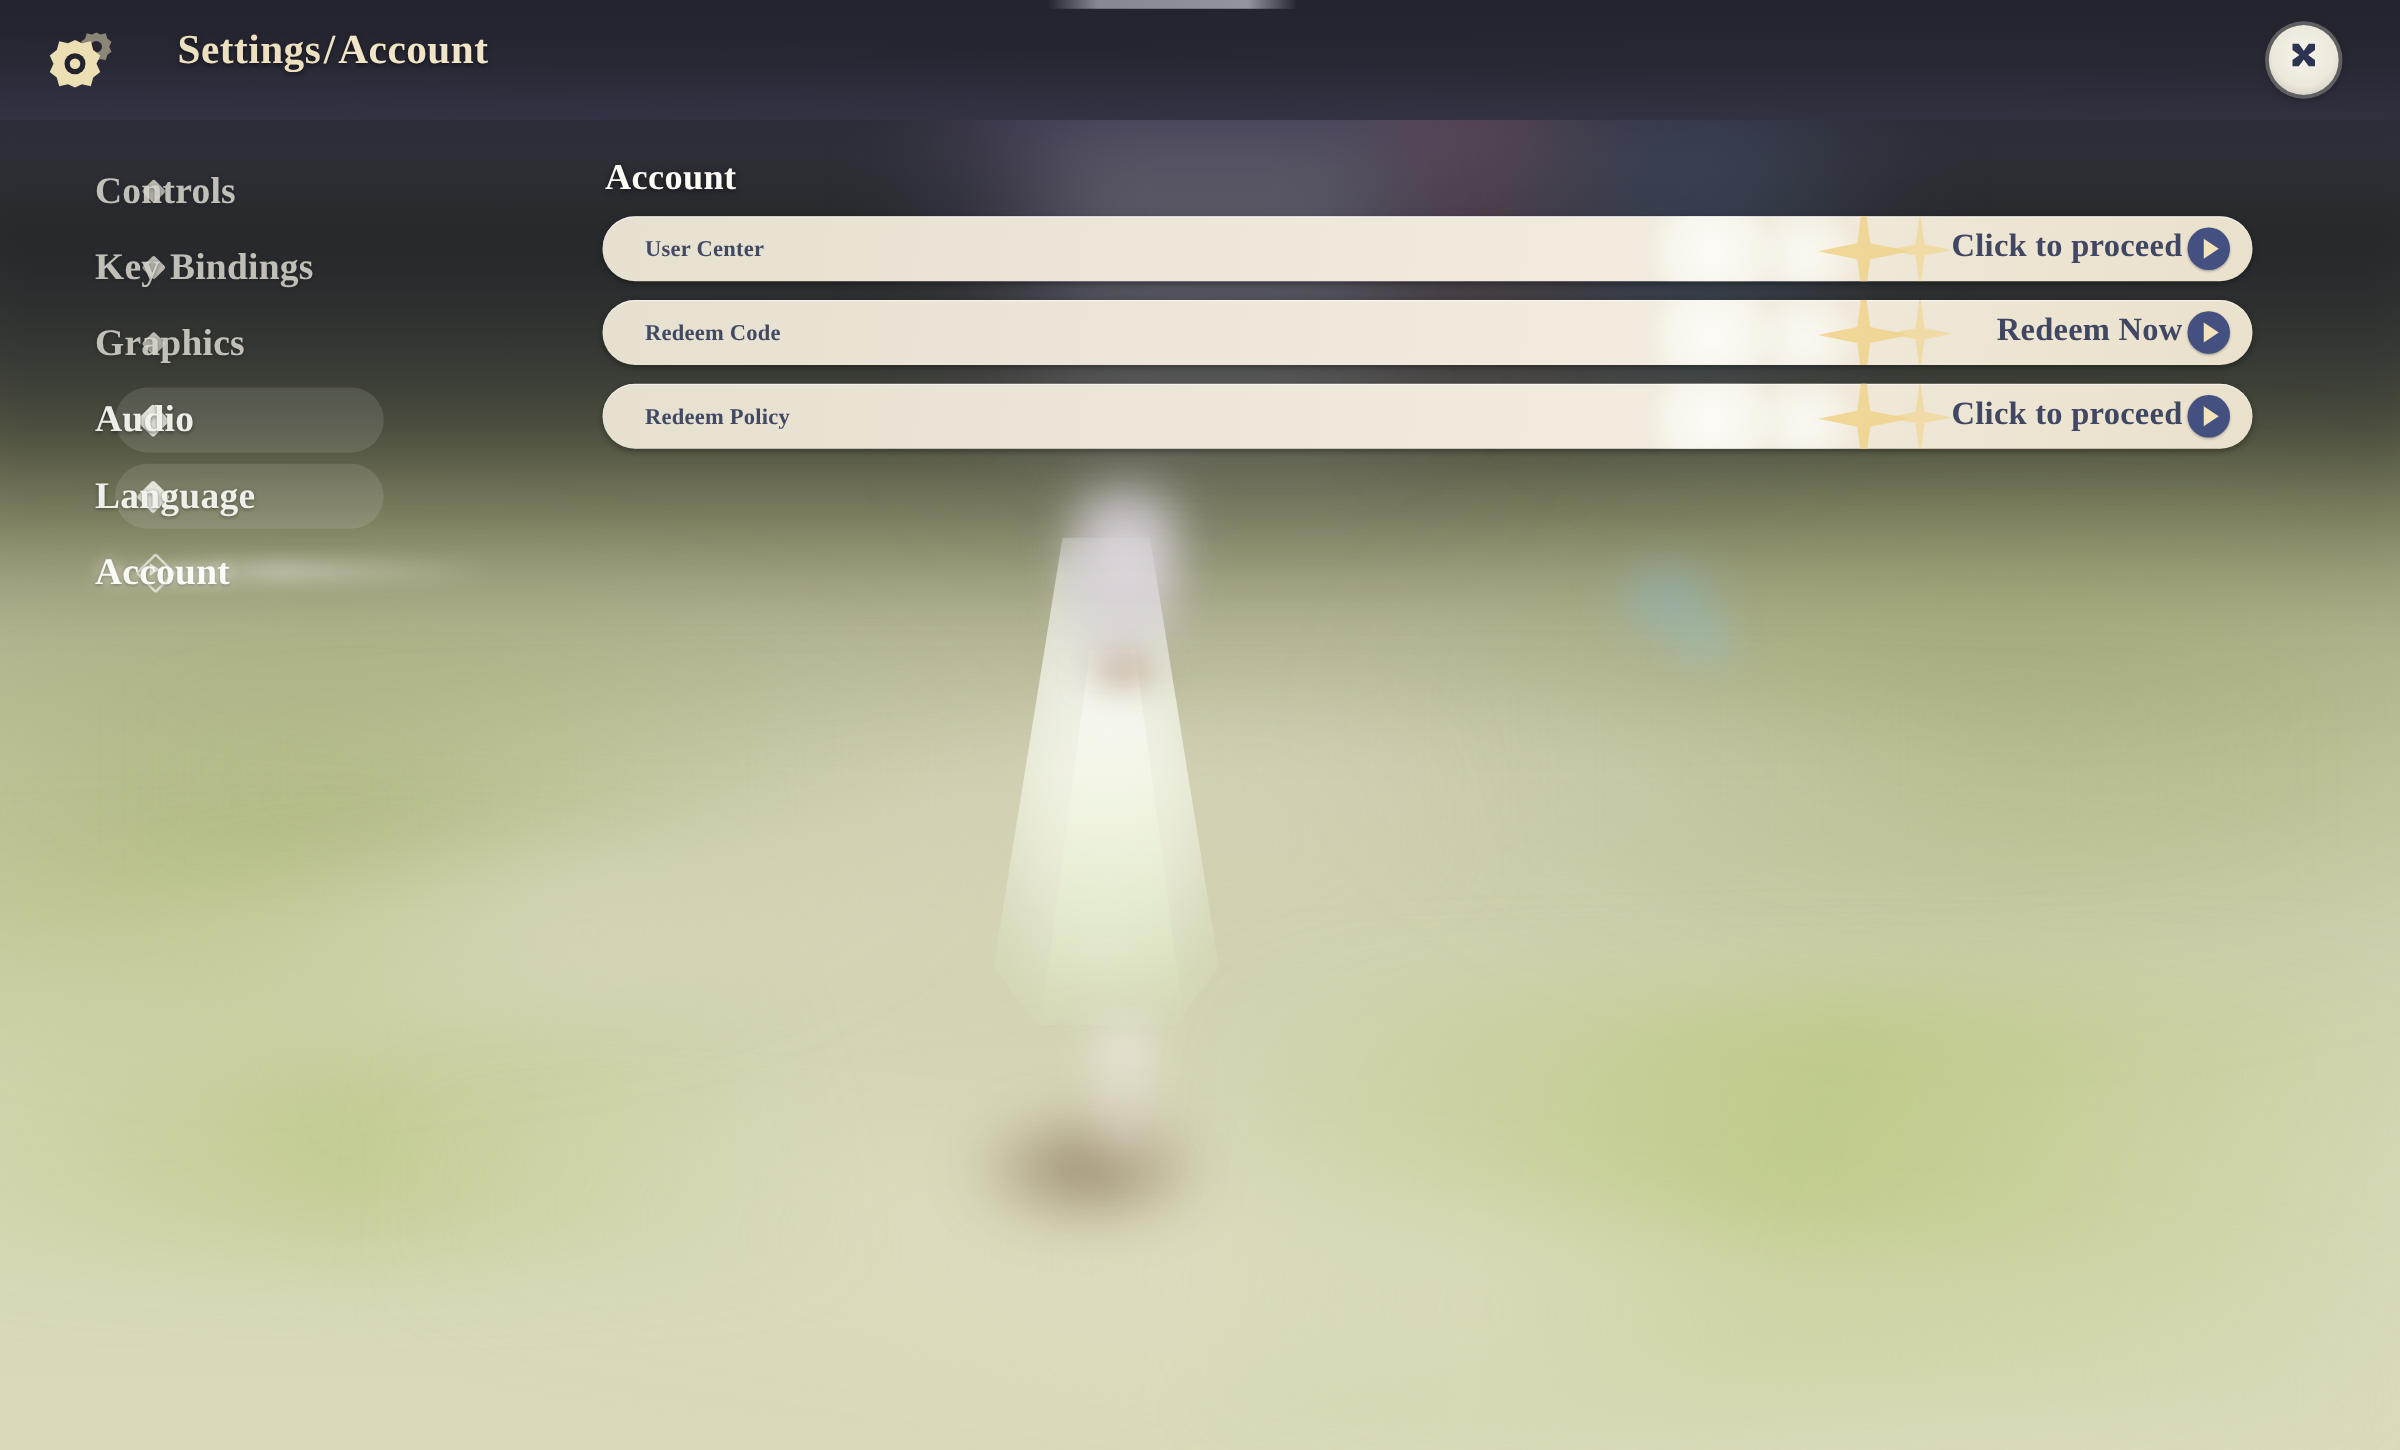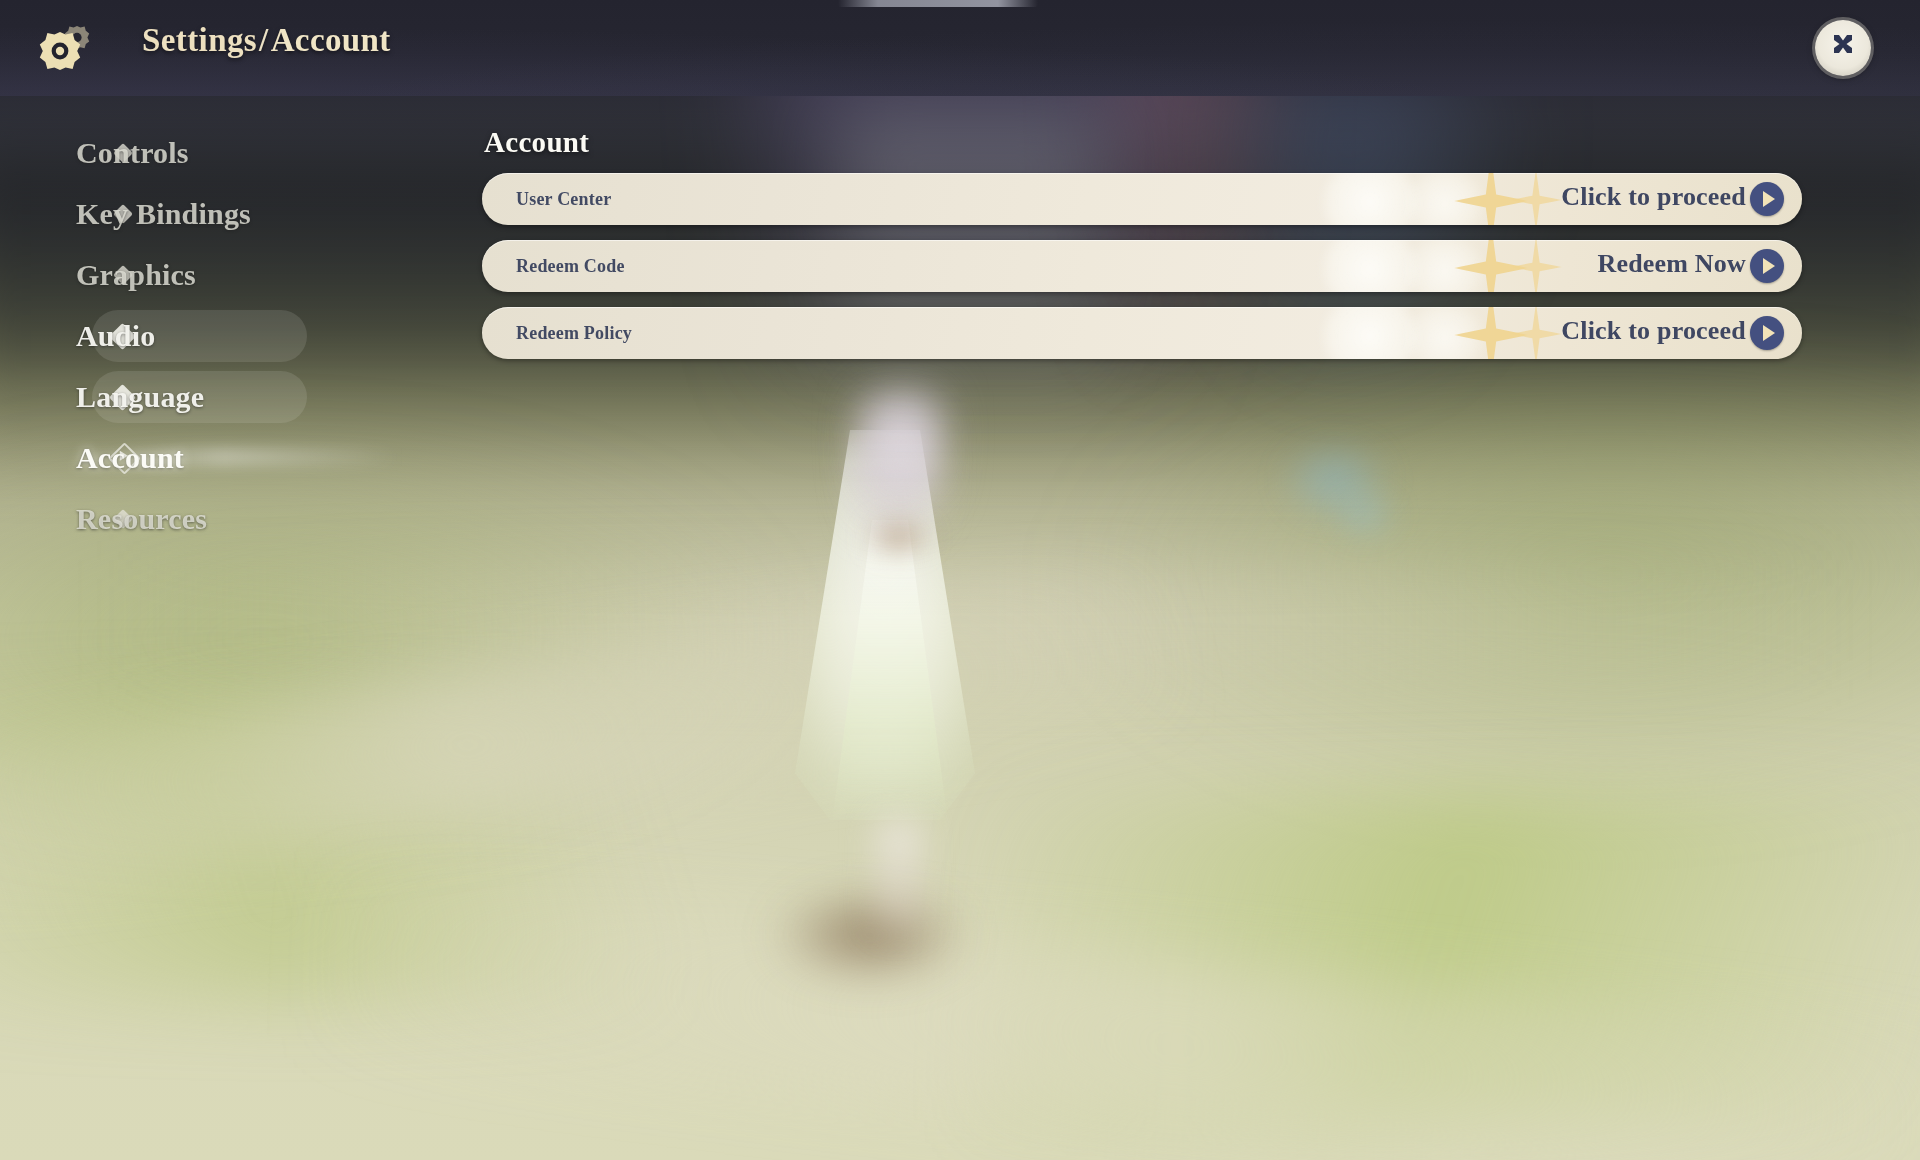--- a/index.html
+++ b/index.html
@@ -548,25 +548,20 @@
       <span class="side-diamond"></span>
       <span class="side-label">Language</span>
     </div>
 
     <div class="side-item is-active">
 
       <span class="side-diamond"></span>
       <span class="side-label">Account</span>
     </div>
 
-    <div class="side-item">
-
-      <span class="side-diamond"></span>
-      <span class="side-label">Resources</span>
-    </div>
 
 
   </div>
 
   <div class="content">
     <div class="content-title">Account</div>
 
     <div class="opt-row">
       <div class="opt-deco">
         <div class="opt-bokeh-1"></div>

